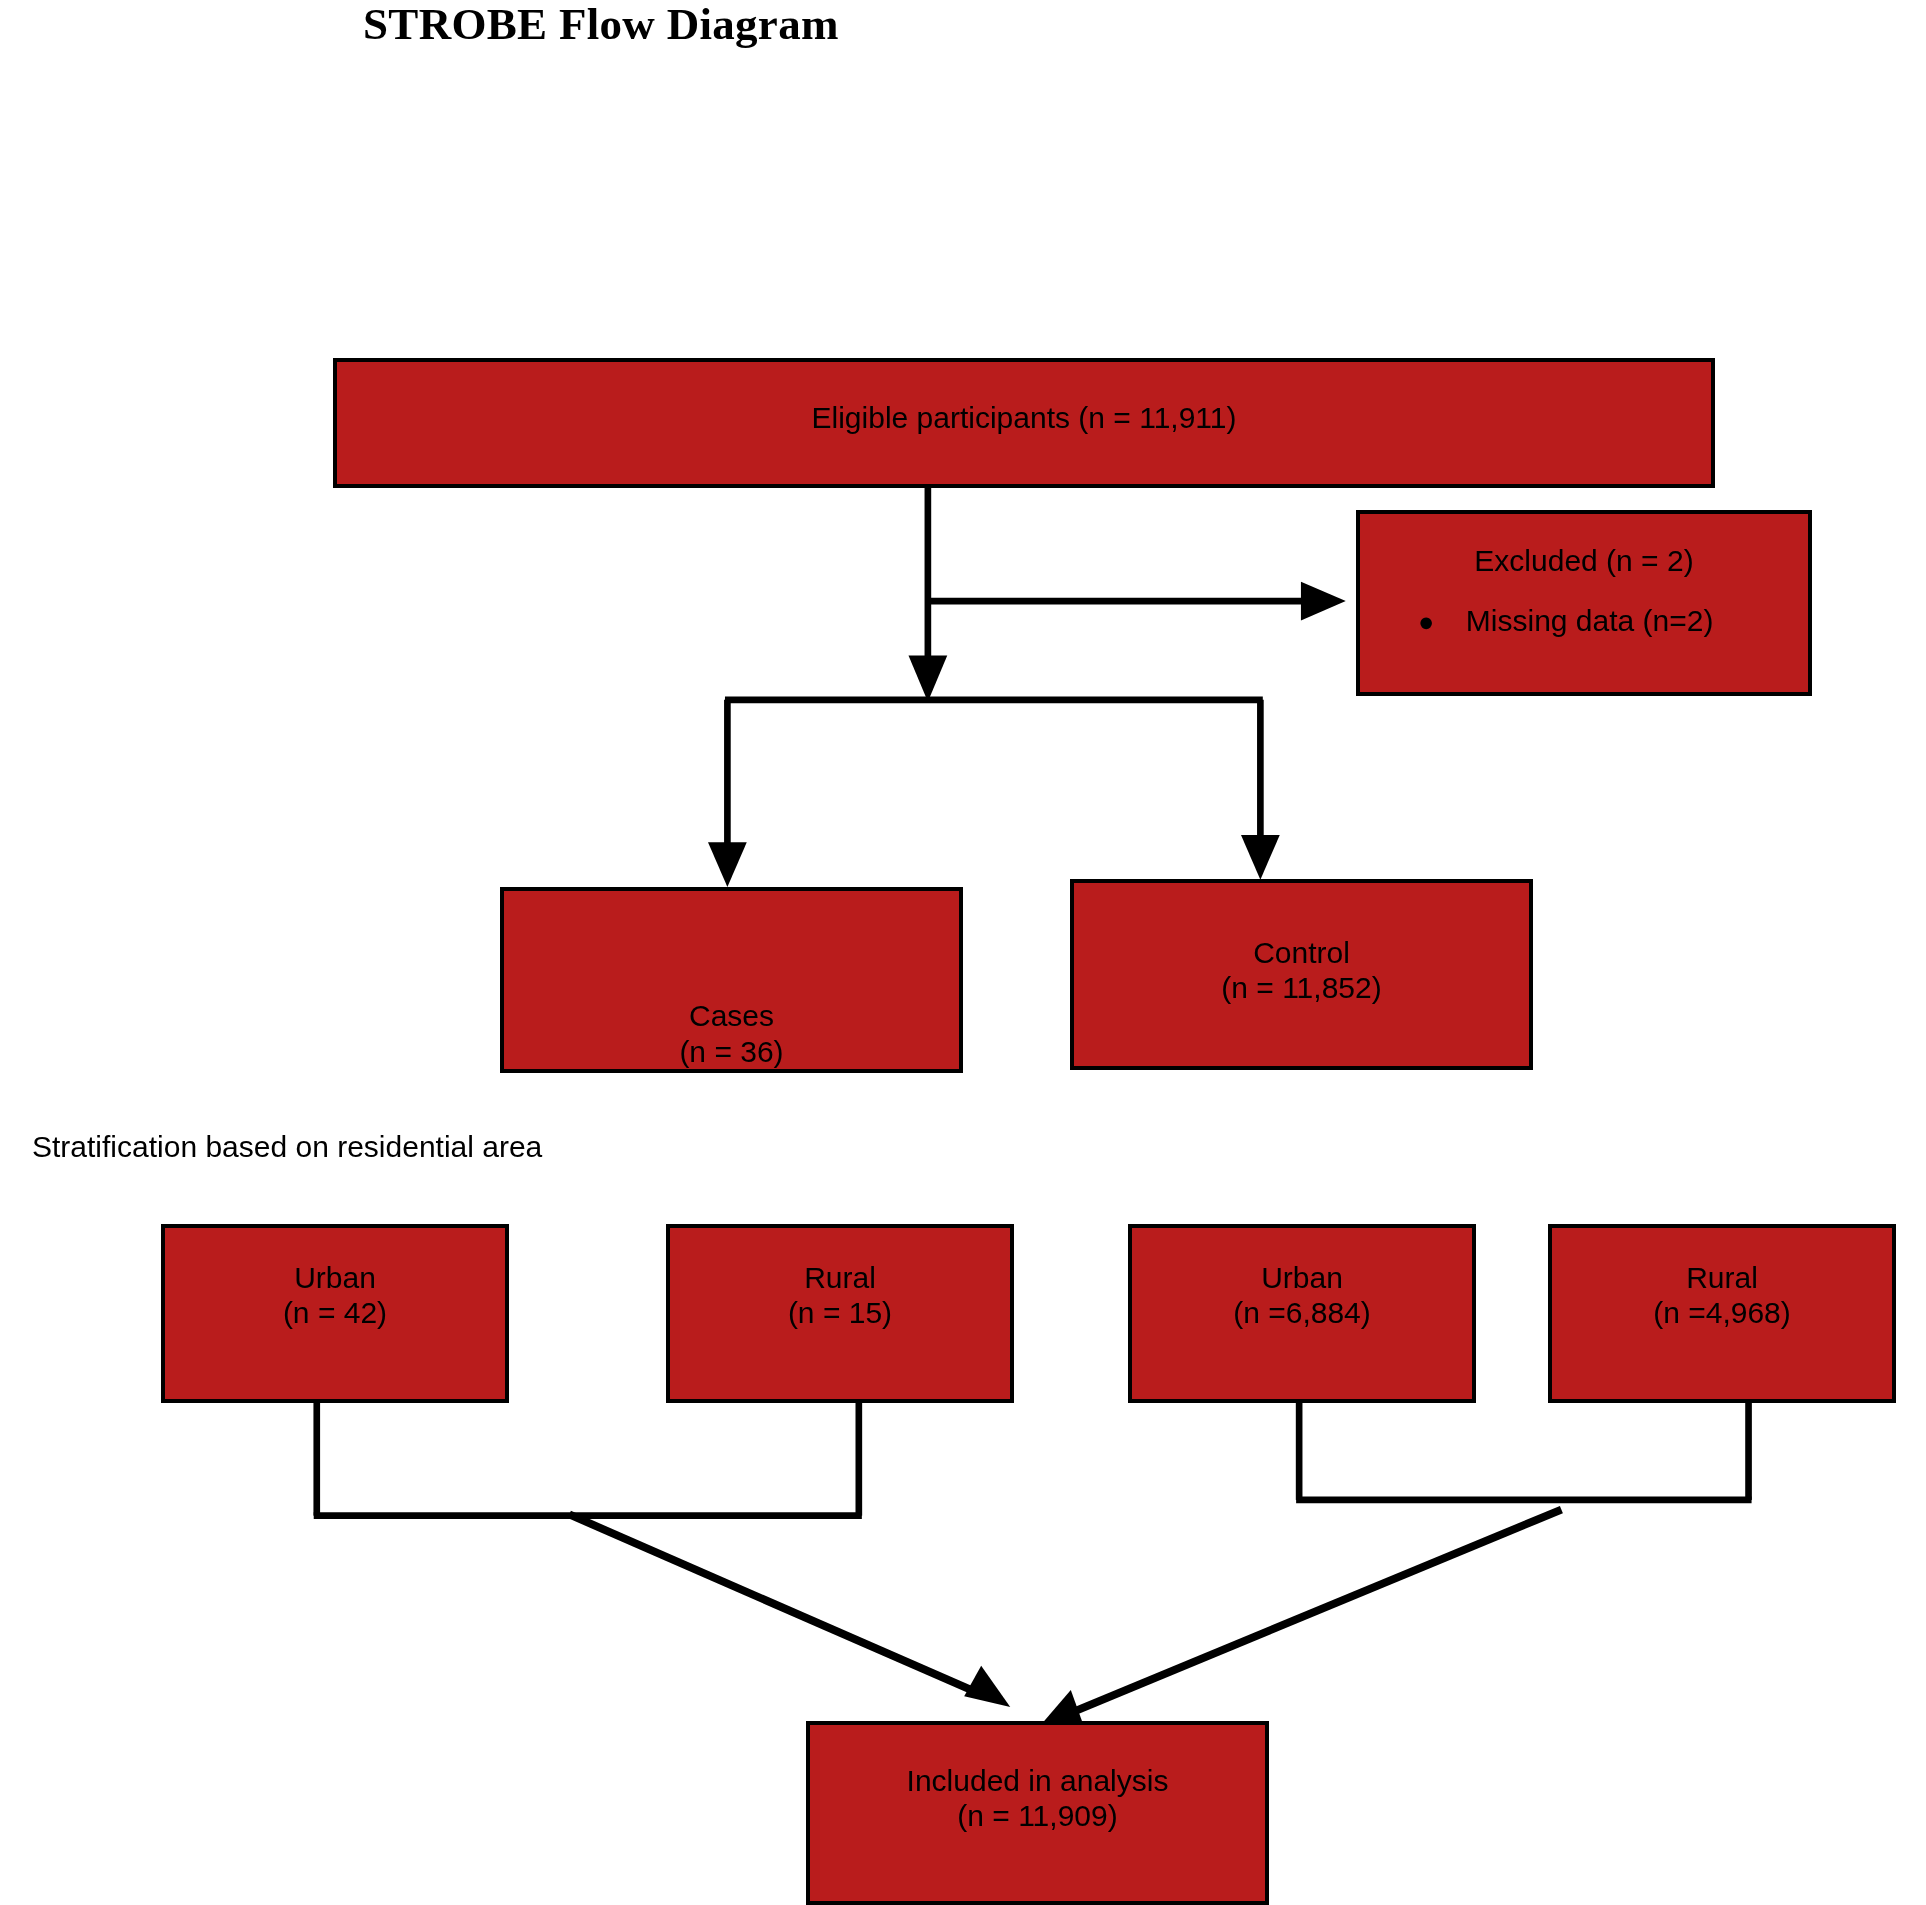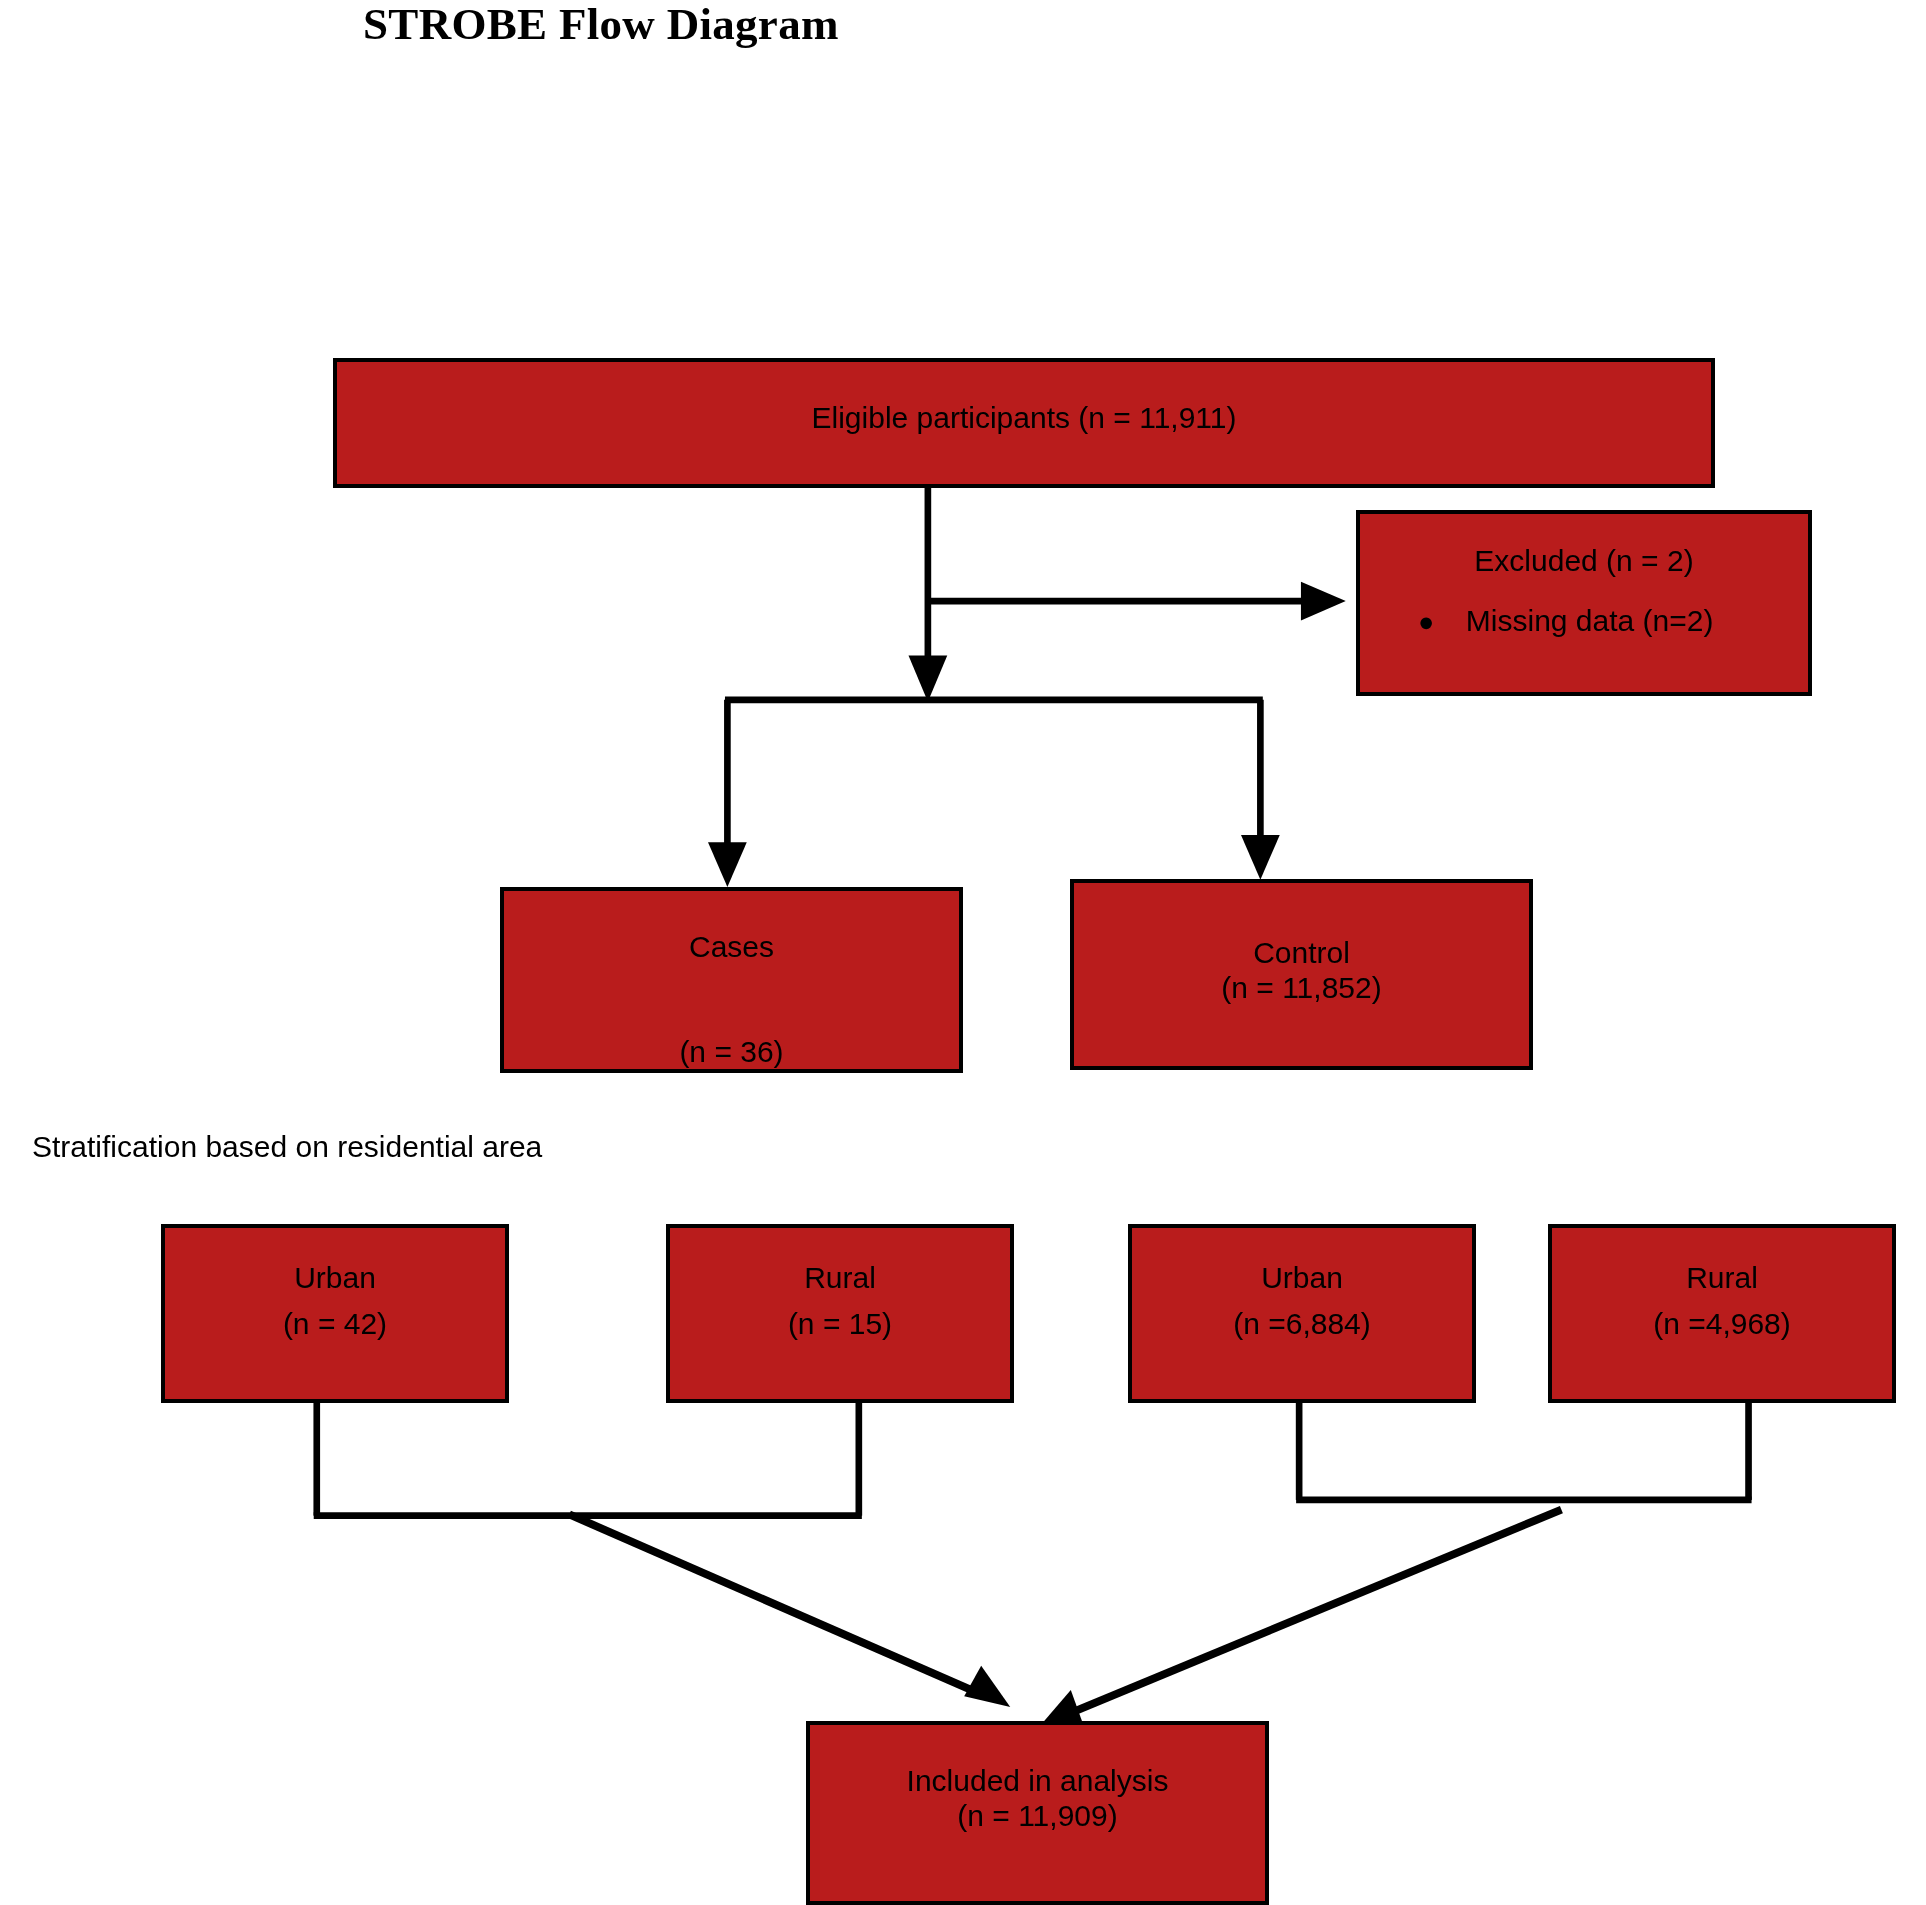--- a/index.html
+++ b/index.html
@@ -97,38 +97,37 @@
     line-height: 1;
     margin-right: 31.5px;
   }
   #box-excluded .bullet-text {
     white-space: nowrap;
     margin-top: 16px;
   }
 
   #box-cases {
     left: 500px; top: 887px; width: 463px; height: 186px;
-    justify-content: space-between;
-    padding-top: 38px;
+    justify-content: flex-end;
   }
   #box-control {
     left: 1070px; top: 879px; width: 463px; height: 191px;
     justify-content: flex-start;
     padding-top: 52px;
   }
 
   #box-s1 { left: 161px;  top: 1224px; width: 348px; height: 179px; }
   #box-s2 { left: 666px; top: 1224px; width: 348px; height: 179px; }
   #box-s3 { left: 1128px; top: 1224px; width: 348px; height: 179px; }
   #box-s4 { left: 1548px; top: 1224px; width: 348px; height: 179px; }
   .strat-box {
     justify-content: flex-start;
     padding-top: 31.5px;
   }
-  .strat-box .line + .line { margin-top: 11px; }
+  .strat-box .line + .line { }
 
   #box-included {
     left: 806px; top: 1721px; width: 463px; height: 184px;
     justify-content: flex-start;
     padding-top: 38px;
   }
 
   
   .caption {
     position: absolute;

